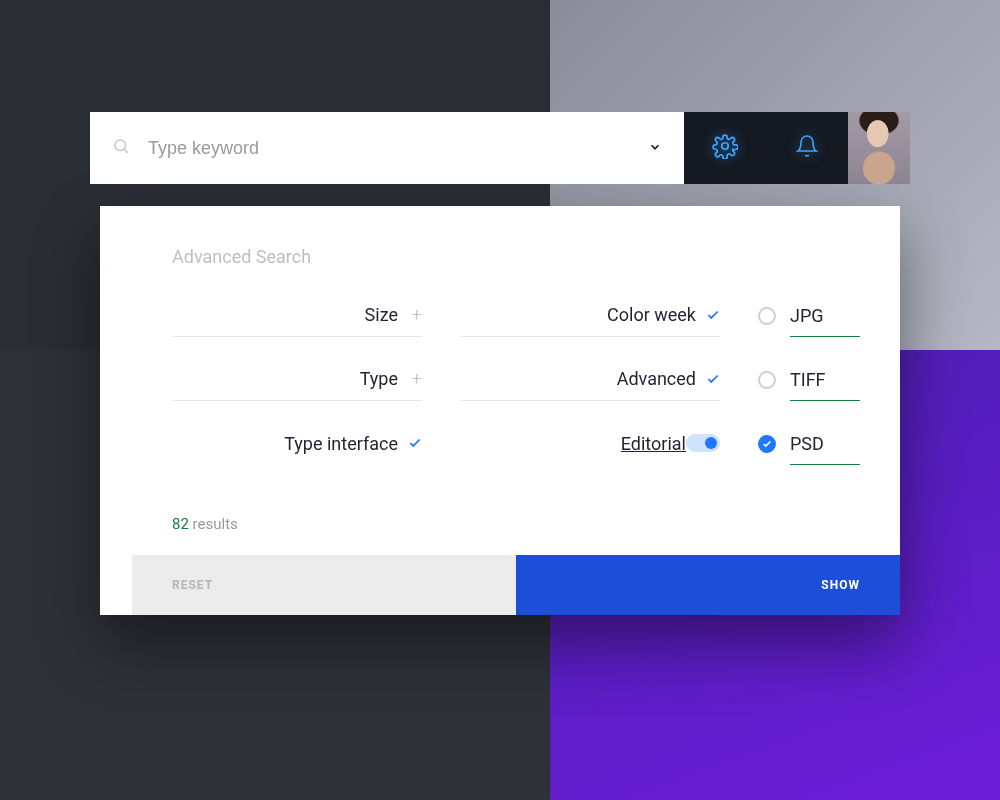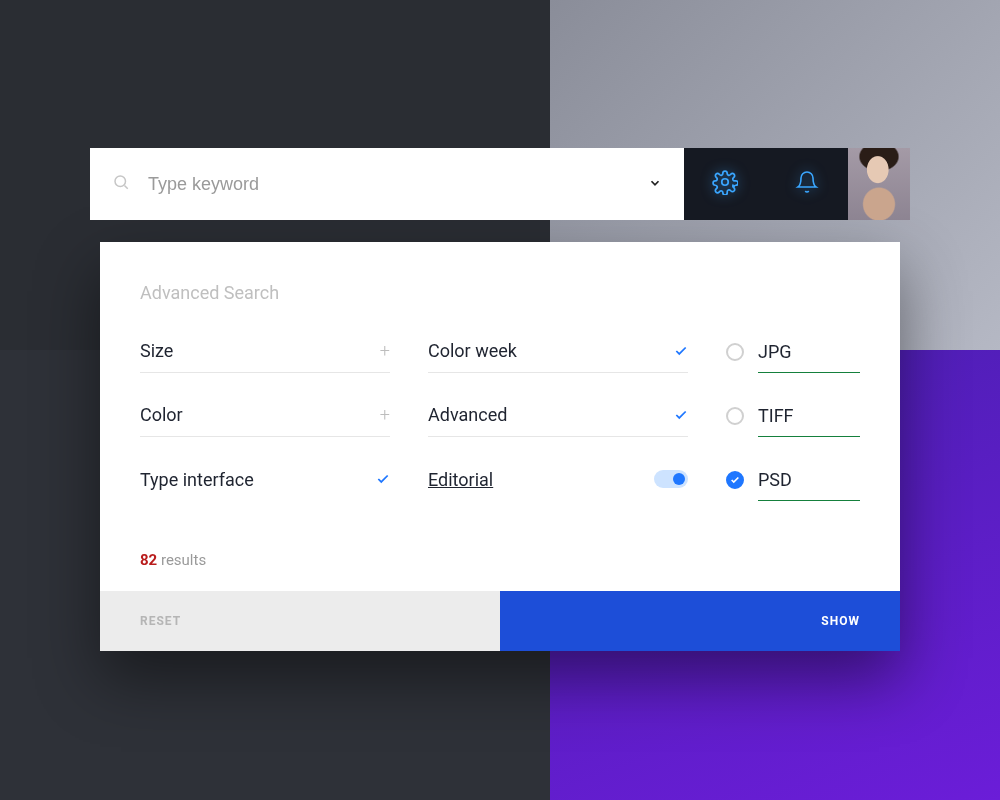--- a/index.html
+++ b/index.html
@@ -7,21 +7,21 @@
     width: 1000px; height: 800px;
     font-family: -apple-system, BlinkMacSystemFont, "Segoe UI", Roboto, sans-serif;
     position: relative; overflow: hidden;
   }
   .bg { position: absolute; inset: 0; }
   .bg-tl { position: absolute; left: 0; top: 0; width: 550px; height: 350px; background: #2a2d33; }
   .bg-tr { position: absolute; right: 0; top: 0; width: 450px; height: 350px; background: linear-gradient(135deg, #8a8d99 0%, #b5b8c4 100%); }
   .bg-bl { position: absolute; left: 0; top: 350px; width: 550px; height: 450px; background: #2e3138; }
   .bg-br { position: absolute; right: 0; top: 350px; width: 450px; height: 450px; background: linear-gradient(160deg, #4a1fb0 0%, #6b1dd8 100%); }
 
-  .container { position: absolute; left: 90px; top: 112px; width: 820px; margin-top: 36px; }
+  .container { position: absolute; left: 90px; top: 112px; width: 820px; }
 
   .topbar {
     display: flex; align-items: center;
     height: 72px;
   }
   .search {
     flex: 1; background: #fff; height: 72px;
     display: flex; align-items: center;
     padding: 0 22px; gap: 18px;
   }
@@ -52,32 +52,33 @@
       linear-gradient(180deg, #a49aa6 0%, #8d8492 100%);
     background-color: #9a90a0;
     cursor: pointer;
   }
 
   .panel {
     margin-top: 22px;
     width: 800px; margin-left: 10px;
     background: #fff;
     box-shadow: 0 28px 60px rgba(0,0,0,0.45);
+    padding-left: 32px;
   }
   .panel-inner { padding: 40px 40px 22px 40px; }
   .panel-title { color: #bfbfbf; font-size: 18px; font-weight: 400; margin-bottom: 36px; }
 
   .grid {
     display: grid;
     grid-template-columns: 250px 260px 1fr;
     column-gap: 38px;
     row-gap: 30px;
   }
   .field { border-bottom: 1px solid #e6e6e6; padding-bottom: 10px; display: flex; align-items: center; }
-  .field-label { font-size: 18px; color: #1f2430; flex: 1; }
+  .field-label { font-size: 18px; color: #1f2430; flex: 1; text-align: right; }
   .field .trail { width: 24px; display: flex; justify-content: flex-end; align-items: center; }
   .plus { color: #bdbdbd; font-size: 18px; font-weight: 300; }
   .check { color: #1f77ff; }
 
   .toggle-row { display: flex; align-items: center; padding-bottom: 10px; }
   .toggle-row .field-label { flex: 1; text-decoration: underline; }
   .toggle {
     width: 34px; height: 18px; border-radius: 10px;
     background: #cde3ff; position: relative;
   }
@@ -92,21 +93,21 @@
   .radio {
     width: 18px; height: 18px; border-radius: 50%;
     border: 2px solid #d0d0d0; flex-shrink: 0; margin-bottom: 8px;
   }
   .radio.on {
     border-color: #1f77ff; background: #1f77ff;
     display: flex; align-items: center; justify-content: center;
   }
 
   .results { margin-top: 50px; font-size: 15px; color: #9a9a9a; }
-  .results .count { color: #b91c1c; font-weight: 700; }
+  .results .count { color: #15803d; font-weight: 400; }
 
   .actions { display: flex; height: 60px; }
   .btn {
     flex: 1; display: flex; align-items: center; padding: 0 40px;
     font-size: 12px; font-weight: 700; letter-spacing: 1px;
     cursor: pointer; text-transform: uppercase;
   }
   .btn-reset { background: #ececec; color: #b5b5b5; justify-content: flex-start; }
   .btn-show  { background: #1d4ed8; color: #fff; justify-content: flex-end; }
 </style>
@@ -177,21 +178,21 @@
               </svg>
           </span>
         </div>
 
         <div class="radio-row">
           <span class="radio"></span>
           <span class="rb-label">JPG</span>
         </div>
 
         <div class="field">
-          <span class="field-label">Color</span>
+          <span class="field-label">Type</span>
           <span class="trail">
               <span class="plus">+</span>
             </span>
         </div>
 
         <div class="field">
           <span class="field-label">Advanced</span>
           <span class="trail check">
             <svg width="14" height="14" viewBox="0 0 24 24" fill="none" stroke="currentColor" stroke-width="3">
                 <polyline points="20 6 9 17 4 12"></polyline>

